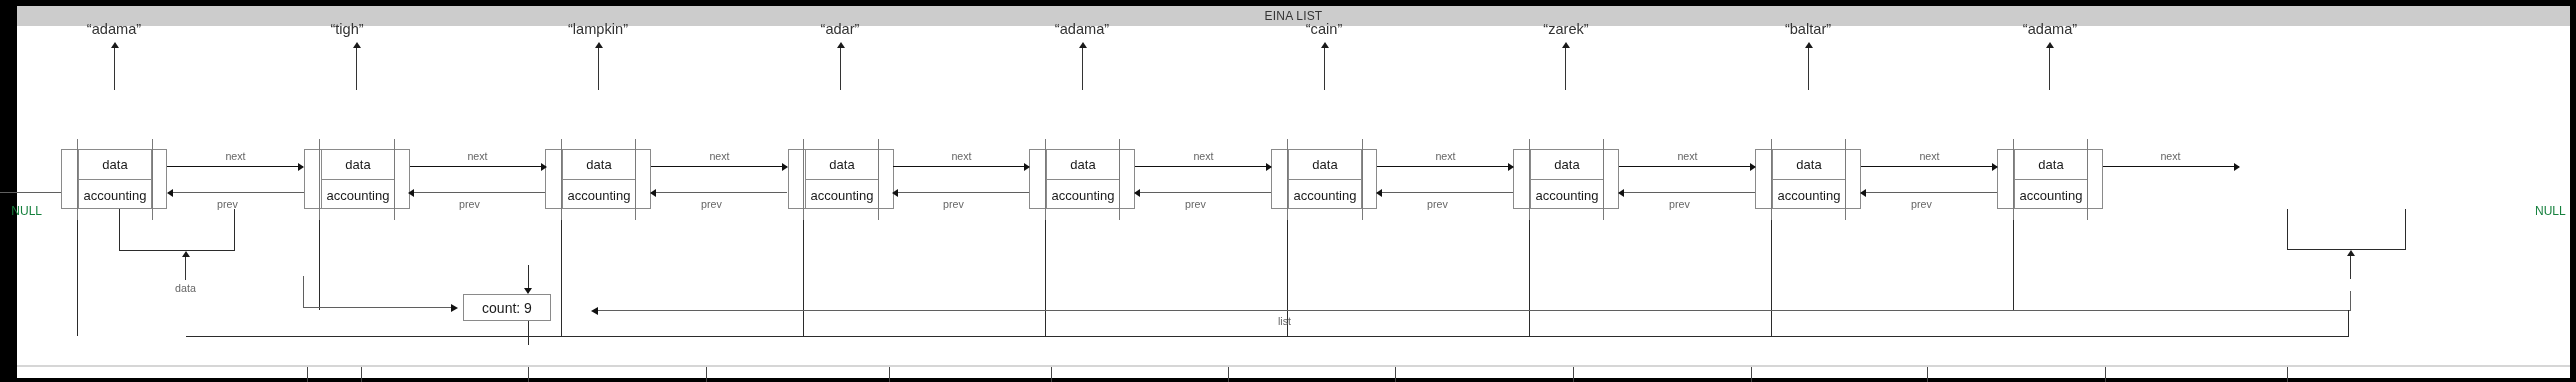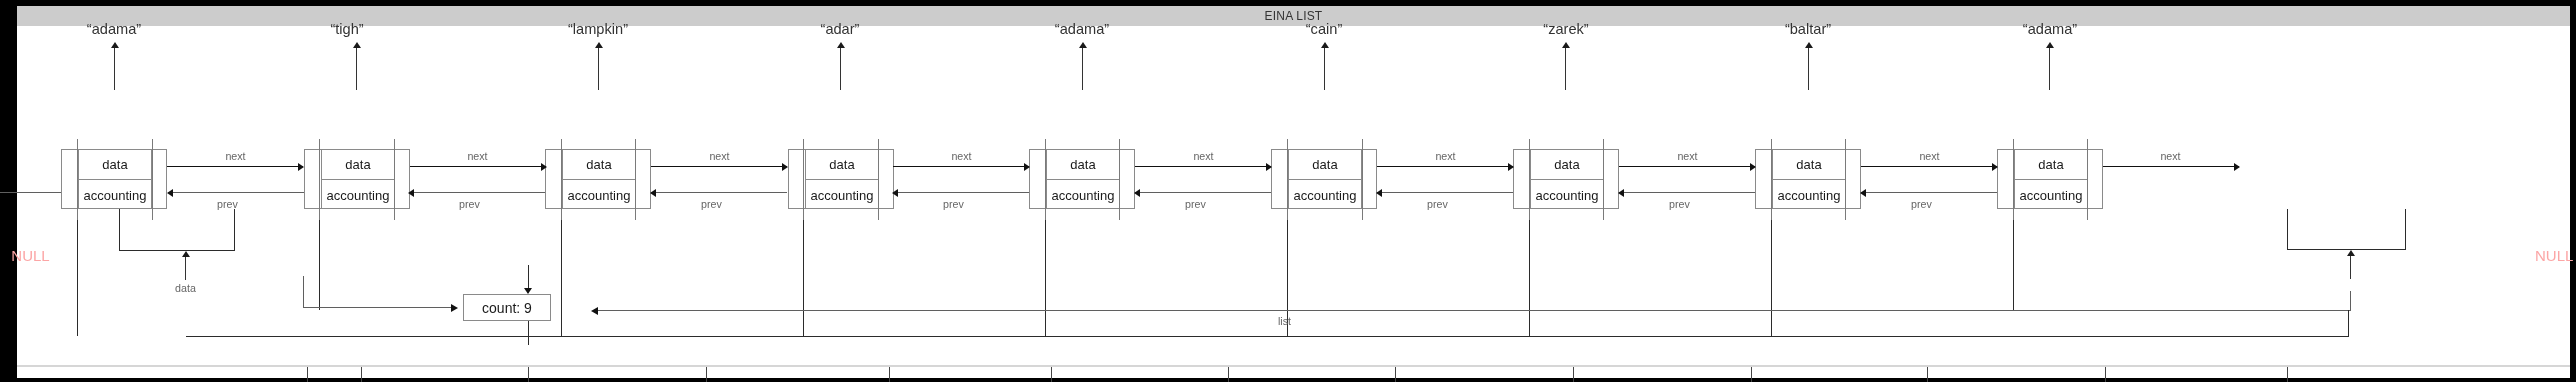--- a/index.html
+++ b/index.html
@@ -25,21 +25,21 @@
   .uparrow{position:absolute;width:1.1px;background:#333;}
   .uparrow::before{content:"";position:absolute;left:-3.4px;top:-6.2px;border-left:4px solid transparent;border-right:4px solid transparent;border-bottom:6.8px solid #1a1a1a;}
 
   
   .harrow{position:absolute;height:1.1px;background:#5f5f5f;}
   .harrow.dark{background:#111;}
   .harrow .head-r{position:absolute;right:-0.6px;top:-3.4px;border-top:4px solid transparent;border-bottom:4px solid transparent;border-left:6.8px solid #111;}
   .harrow .head-l{position:absolute;left:-0.6px;top:-3.4px;border-top:4px solid transparent;border-bottom:4px solid transparent;border-right:6.8px solid #111;}
   .edgelabel{position:absolute;font-size:10.7px;color:#666;text-align:center;width:51px;}
 
-  .nulltext{position:absolute;font-size:15px;color:#fca5a5;margin-top:43px;}
+  .nulltext{position:absolute;font-size:12px;color:#15803d;}
   #countrect{position:absolute;left:463px;top:294px;width:88px;height:27px;border:0.6px solid #8a8a8a;background:#fff;
              display:flex;align-items:center;justify-content:center;font-size:14px;color:#1a1a1a;box-sizing:border-box;}
 
   
   .hline{position:absolute;height:0.6px;background:#2b2b2b;}
   .vline{position:absolute;width:0.6px;background:#2b2b2b;}
   .hline.grey{background:#5f5f5f;height:1.1px;}
   .vline.grey{background:#5f5f5f;width:1.1px;}
 
   .ptrlabel{position:absolute;font-size:10.7px;color:#666;text-align:center;}

